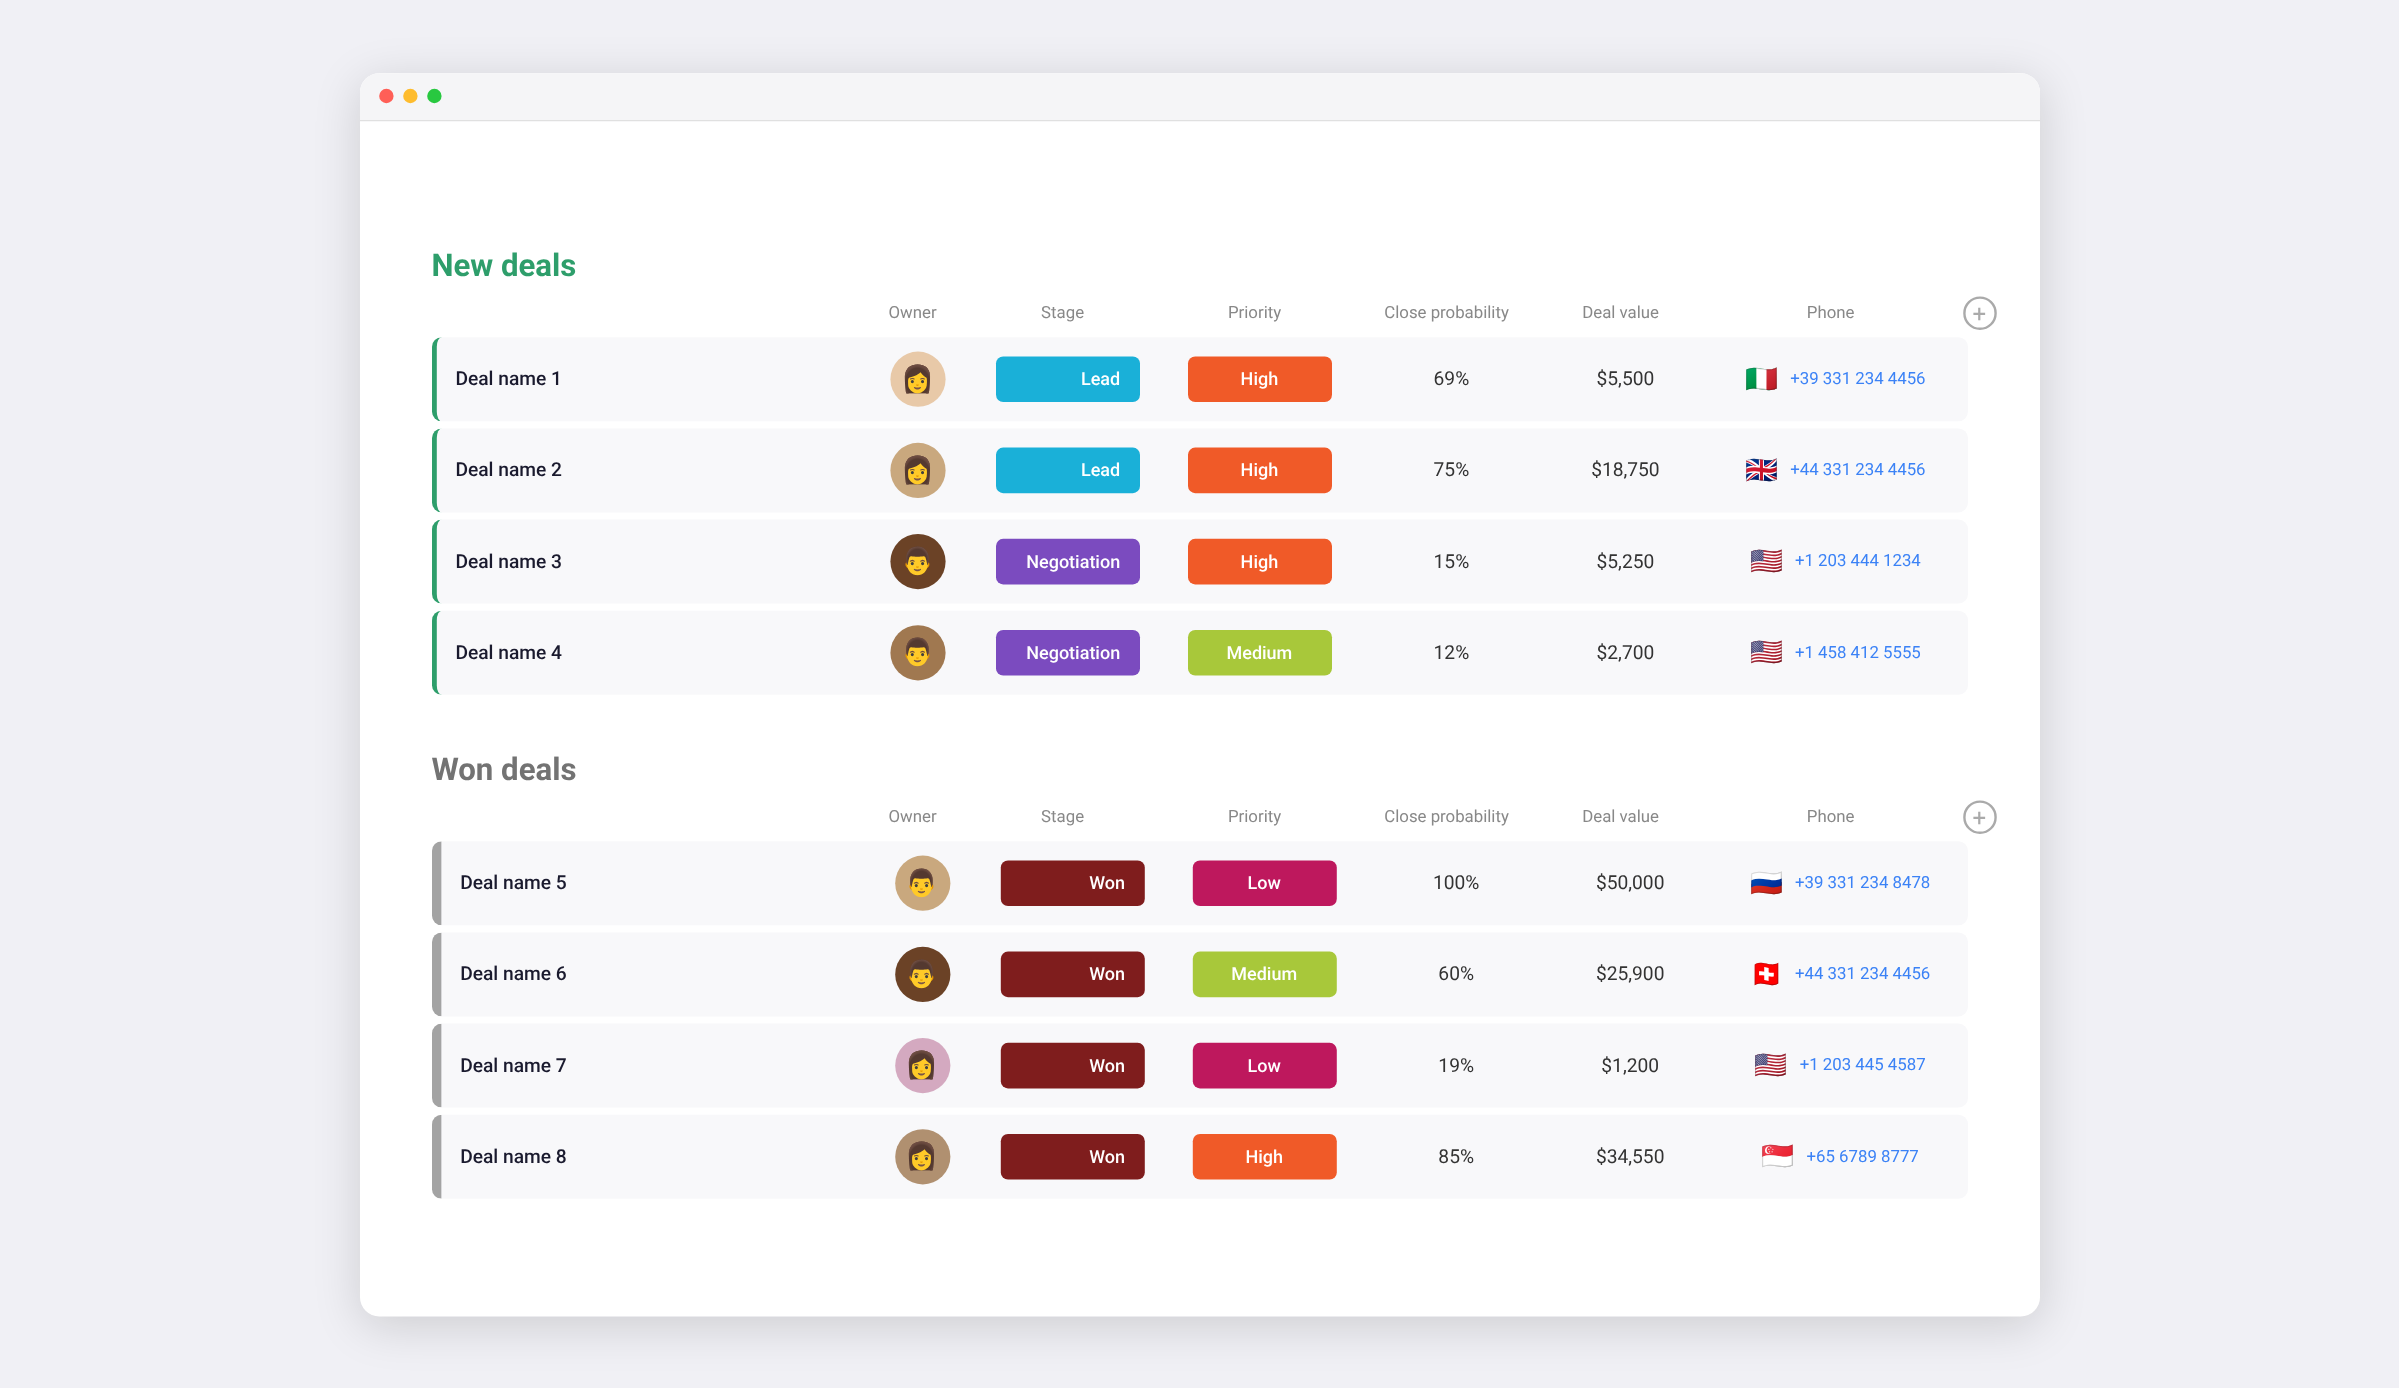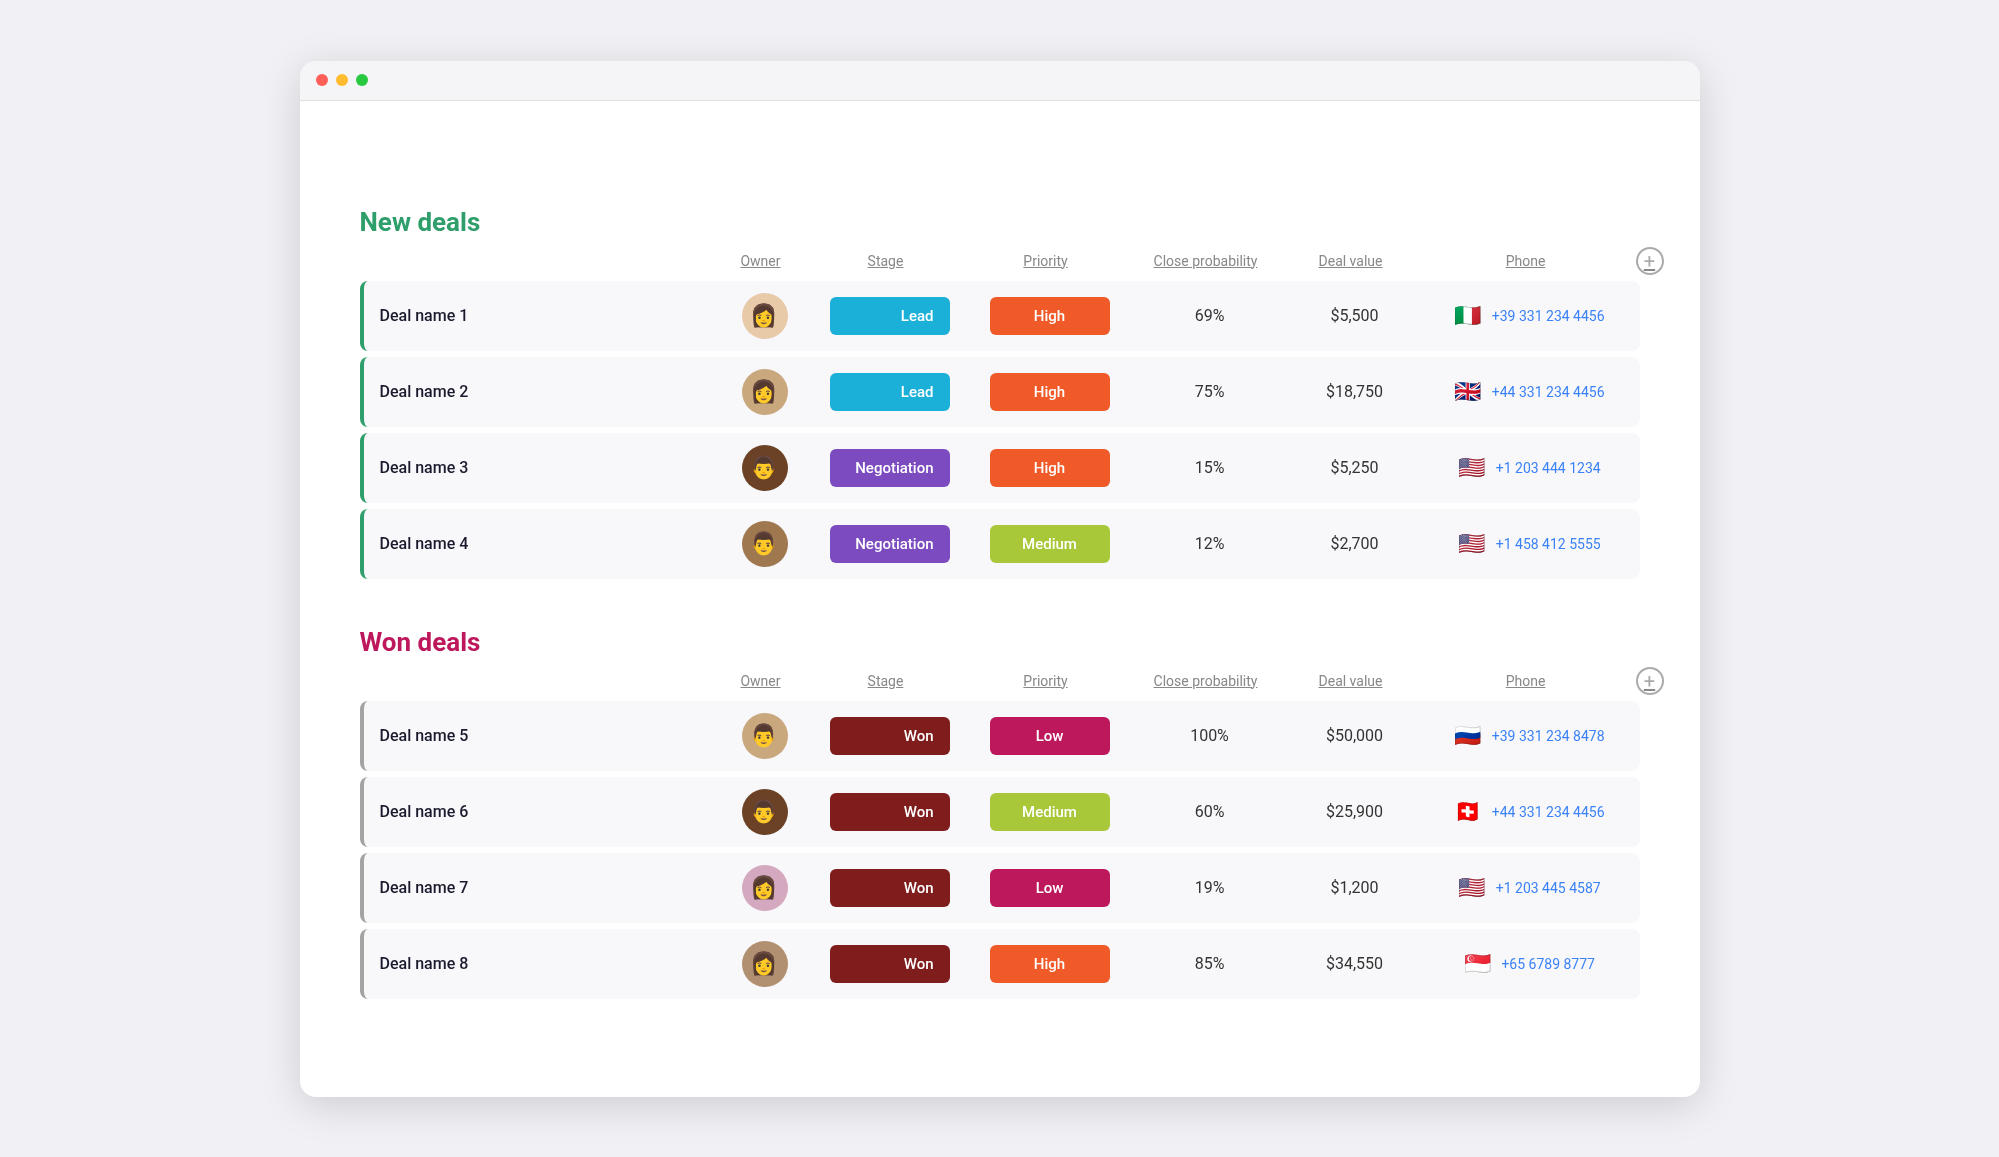--- a/index.html
+++ b/index.html
@@ -71,36 +71,36 @@
     .section {
       margin-bottom: 48px;
     }
 
     .section-title {
       font-size: 26px;
       font-weight: 700;
     }
 
     .section-title.new { color: #2e9e6b; }
-    .section-title.won { color: #be185d; }
+    .section-title.won { color: #737373; }
 
     .deal-row {
       display: grid;
       grid-template-columns: 340px 90px 160px 160px 160px 130px 220px 40px;
       align-items: center;
       background: #f8f8fa;
       border-radius: 8px;
       margin-bottom: 6px;
       padding: 0 16px;
       min-height: 70px;
       border-left: 4px solid #2e9e6b;
     }
 
     .deal-row.won-row {
-      border-left: 4px solid #a3a3a3;
+      border-left: 8px solid #a3a3a3;
     }
 
     .deal-name {
       font-size: 16px;
       font-weight: 500;
       color: #1a1a2e;
     }
 
     .owner-avatar {
       width: 46px;
@@ -177,21 +177,20 @@
       grid-template-columns: 340px 90px 160px 160px 160px 130px 220px 40px;
       align-items: center;
       padding: 0 16px;
       margin-bottom: 6px;
     }
 
     .header-cell {
       font-size: 14px;
       color: #888;
       text-align: center;
-      text-decoration: underline;
     }
 
     .header-cell:first-child {
       text-align: left;
     }
 
     .add-circle {
       width: 28px;
       height: 28px;
       border-radius: 50%;

